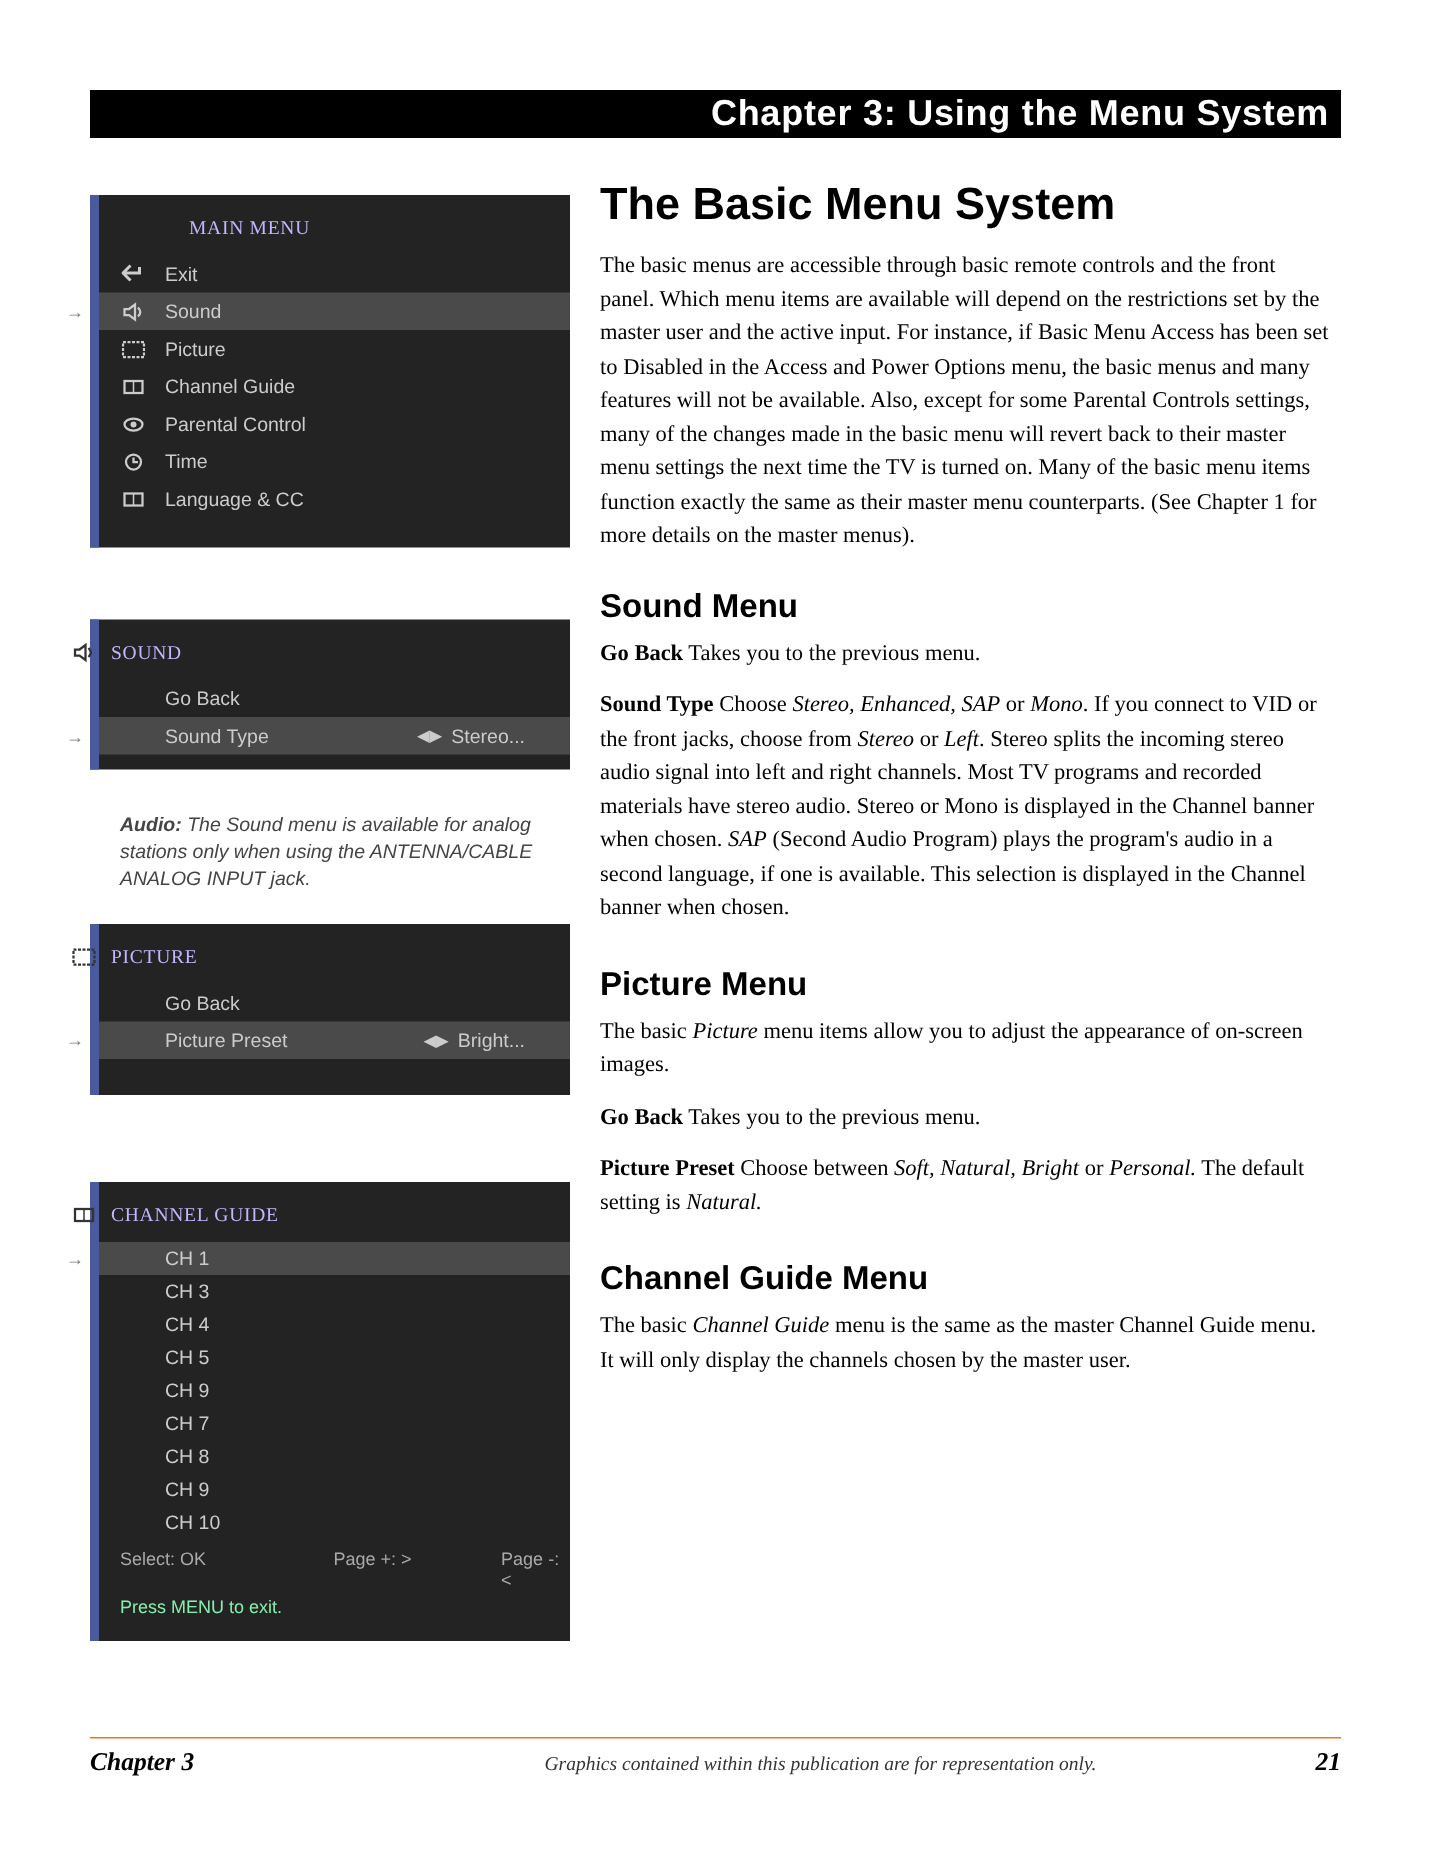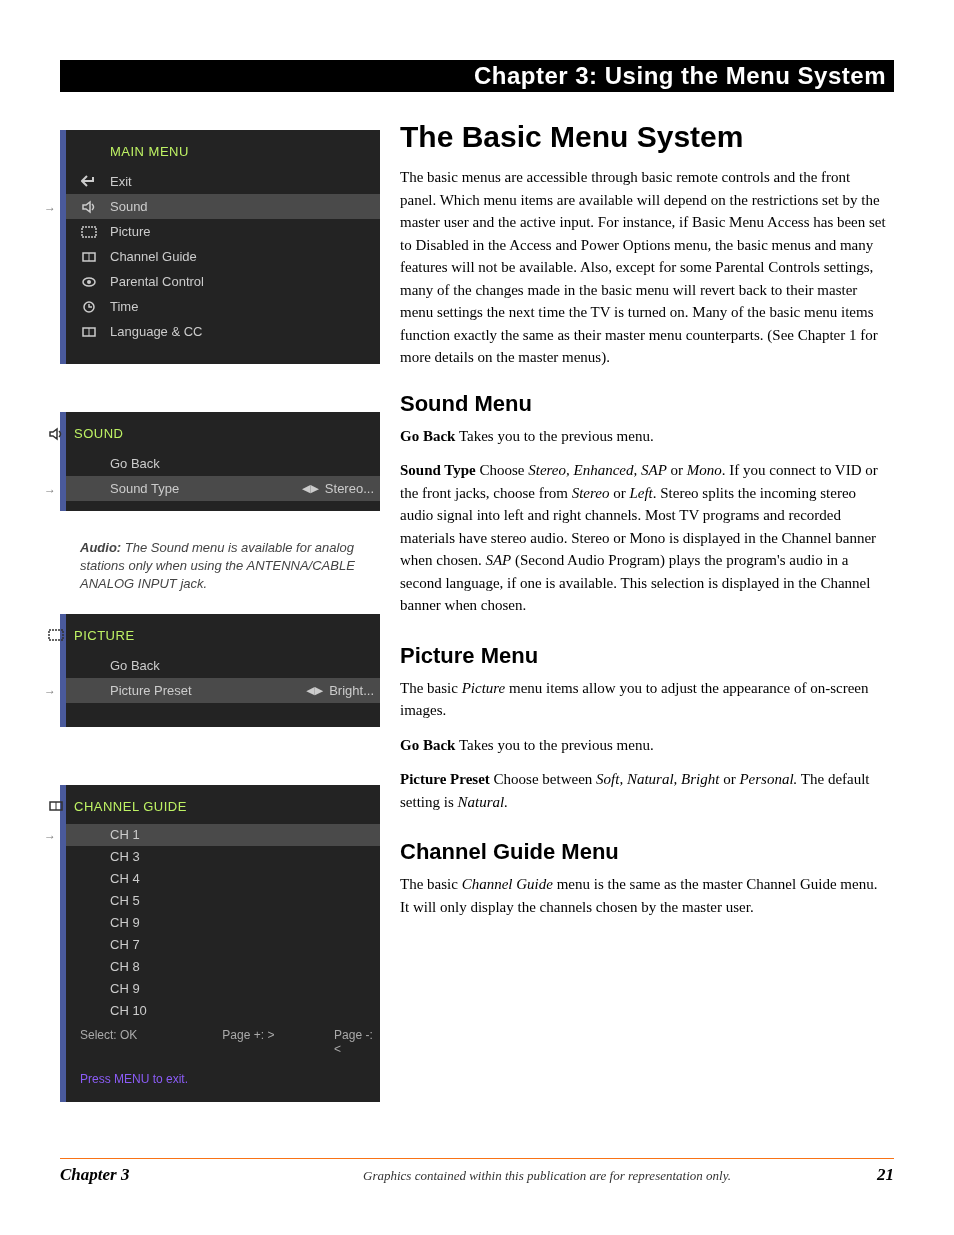--- a/index.html
+++ b/index.html
@@ -41,45 +41,46 @@
   
   .menu-panel {
     margin-bottom: 18px;
     background: #232323;
     border-left: 6px solid #4a5a9c;
     font-family: Arial, Helvetica, sans-serif;
     font-size: 13px;
     padding-bottom: 10px;
   }
   .menu-panel .title {
-    color: #bef264;
-    padding: 14px 0 10px 44px;
+    color: #c4b5fd;
+    padding: 14px 0 10px 60px;
     font-size: 13px;
     letter-spacing: 0.5px;
+    font-family: Liberation Serif, serif;
   }
   .menu-panel .title.with-icon { padding-left: 10px; display:flex; align-items:center; gap:10px;}
   .menu-row {
     display: flex;
     align-items: center;
     height: 25px;
     padding-left: 12px;
     color: #ccc;
   }
   .menu-row .icon {
     width: 22px;
     display: inline-flex;
     justify-content: center;
     color: #ccc;
   }
   .menu-row .label {
     flex: 1;
     padding-left: 10px;
   }
   .menu-row .value {
-    padding-right: 6px;
+    padding-right: 30px;
     color: #ccc;
   }
   .menu-row.sel {
     background: #4a4a4a;
     position: relative;
   }
   .menu-row.sel::before {
     content: "→";
     position: absolute;
     left: -22px;
@@ -97,21 +98,21 @@
   .note b { font-style: italic; font-weight: bold; }
   .hint-row {
     color:#aaa;
     font-size:12px;
     padding: 6px 0 0 14px;
     display:flex;
     gap:18px;
   }
   .hint-row span:nth-child(1){ width:90px;}
   .hint-row span:nth-child(2){ width:100px;margin-left:40px;}
-  .hint-row2 { color:#8b5cf6; font-size:12px; padding:4px 0 6px 14px;margin-top:12px;}
+  .hint-row2 { color:#86efac; font-size:12px; padding:4px 0 6px 14px;}
   .lr-arrows { font-size:11px; padding-right:6px;}
   
   h1.main {
     font-family: Arial, Helvetica, sans-serif;
     font-weight: bold;
     font-size: 30px;
     margin-bottom: 12px;
   }
   .body-p {
     font-size: 15px;

